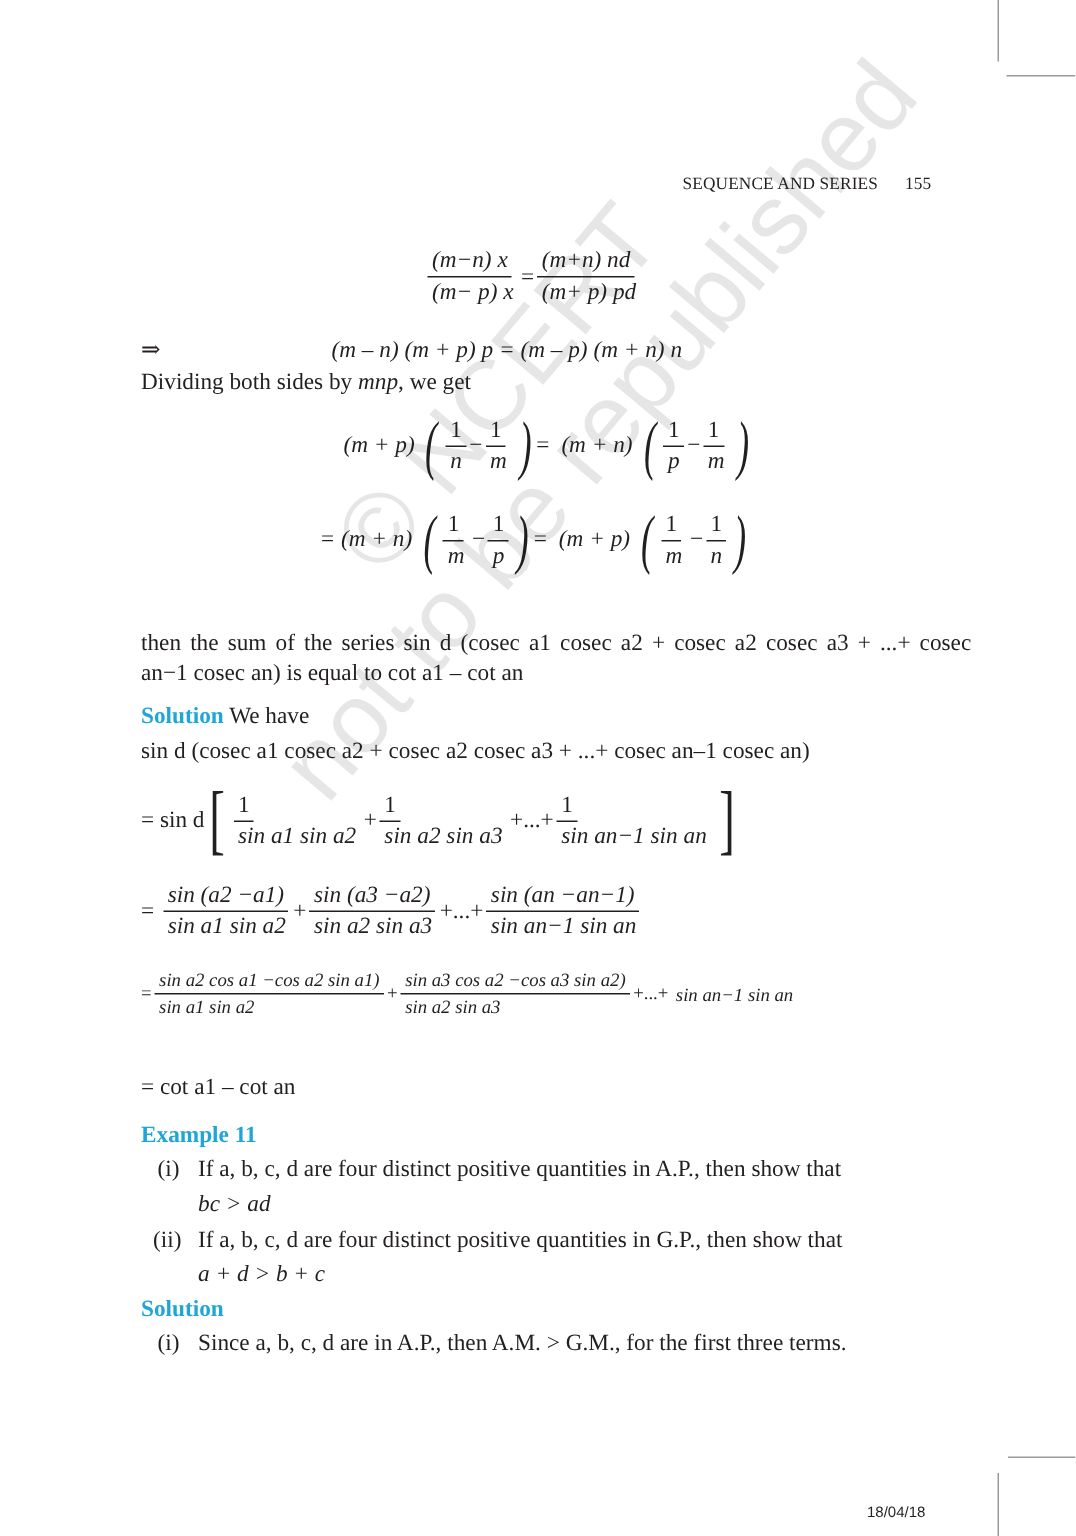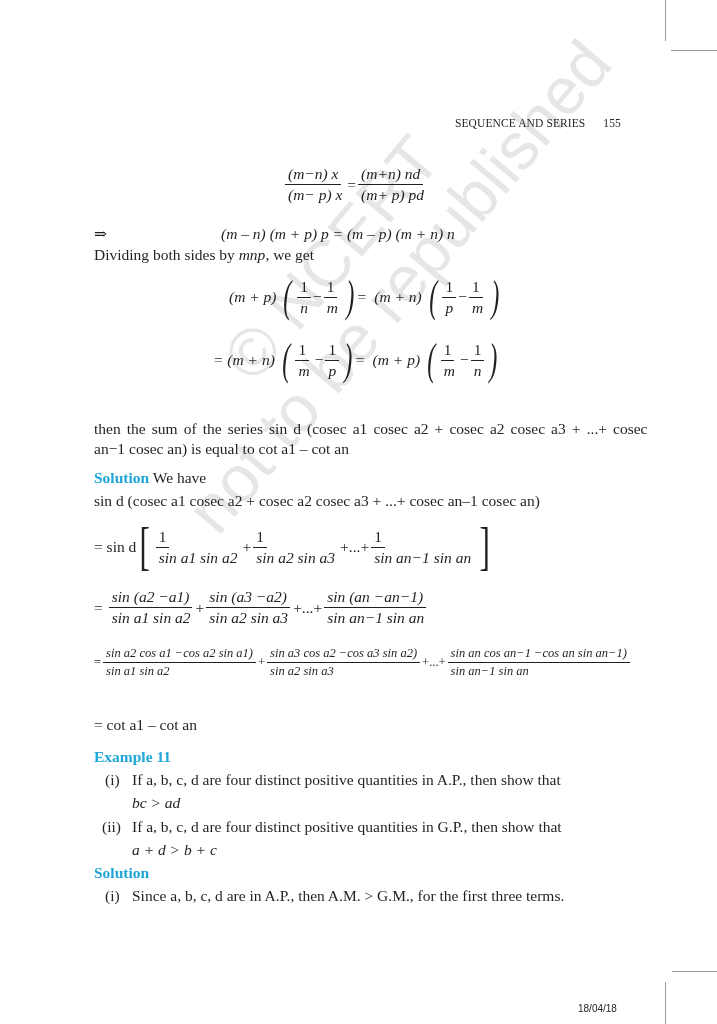--- a/index.html
+++ b/index.html
@@ -174,21 +174,20 @@
         <span class="num it">sin a2 cos a1 −cos a2 sin a1)</span>
         <span class="den it">sin a1 sin a2</span>
       </span>
     <span>+</span>
     <span class="frac">
         <span class="num it">sin a3 cos a2 −cos a3 sin a2)</span>
         <span class="den it">sin a2 sin a3</span>
       </span>
     <span>+...+</span>
     <span class="frac">
-        <span class="num it">sin an cos an−1 −cos an sin an−1)</span>
         <span class="den it">sin an−1 sin an</span>
       </span>
   </div>
 
   <div class="txt" style="left:94px; top:716px;">= cot a1 – cot an</div>
 
   <div class="txt blue" style="left:94px; top:748px;">Example 11</div>
 
   <div class="list-lbl" style="left:105px; top:771px;">(i)</div>
   <div class="txt" style="left:132px; top:771px;">If a, b, c, d are four distinct positive quantities in A.P., then show that</div>

